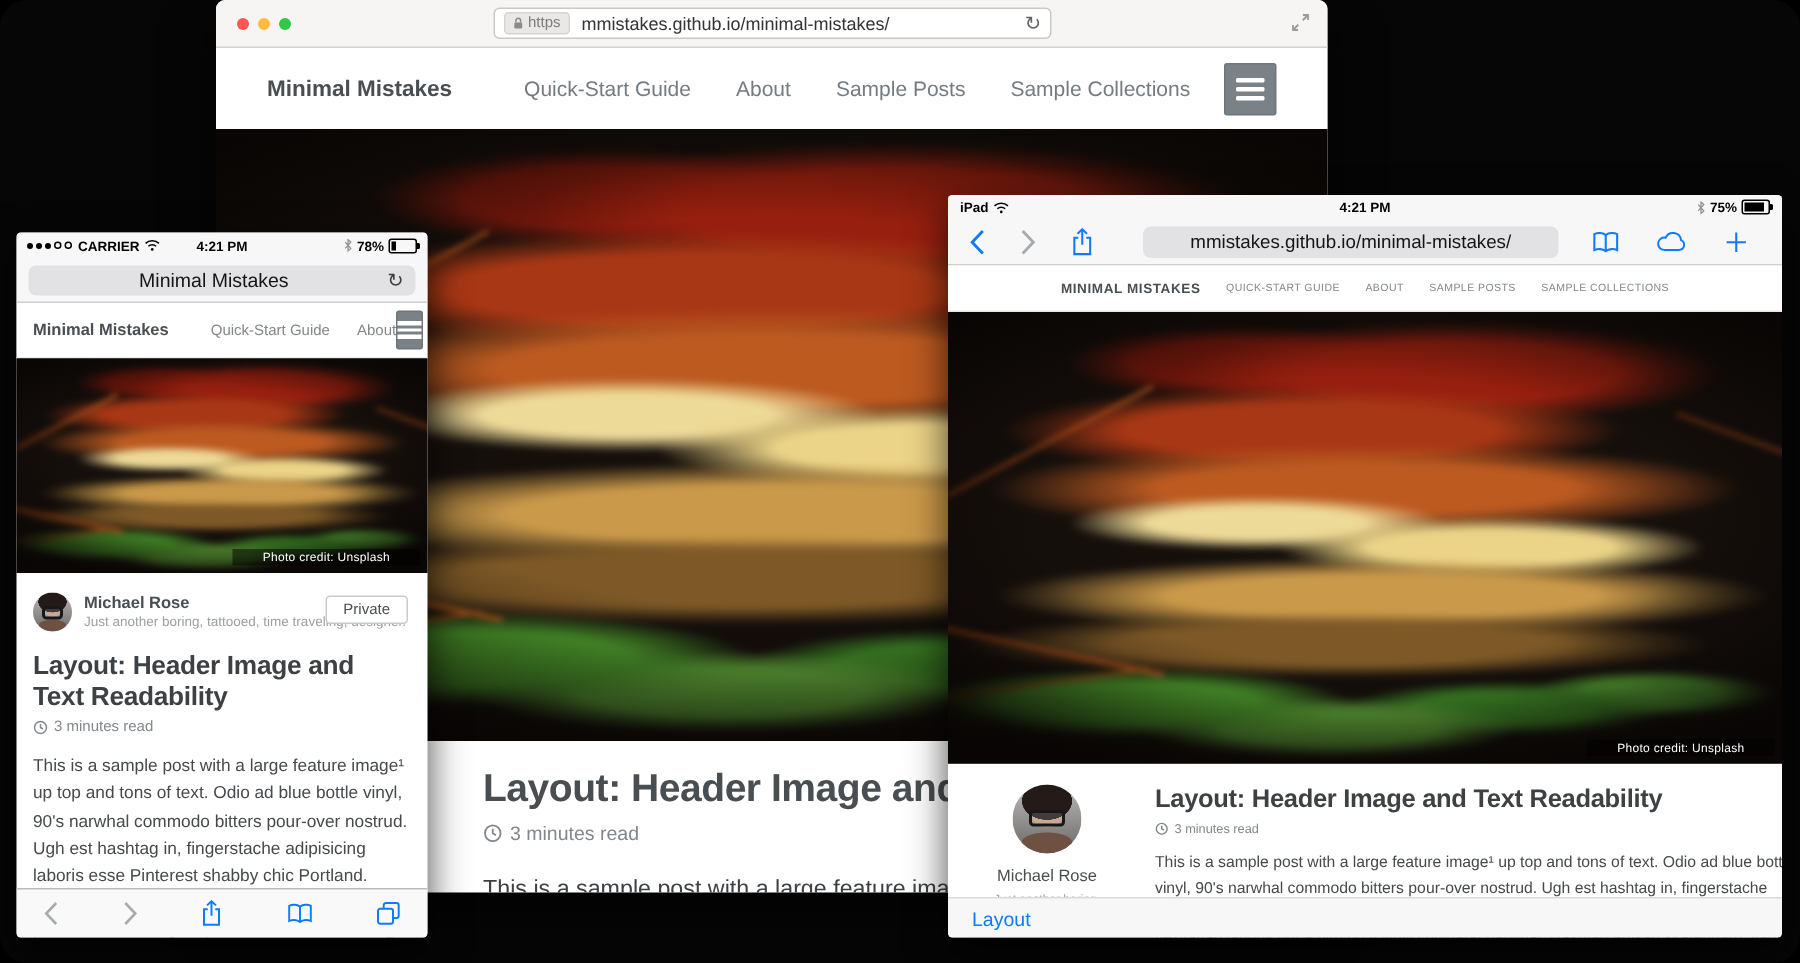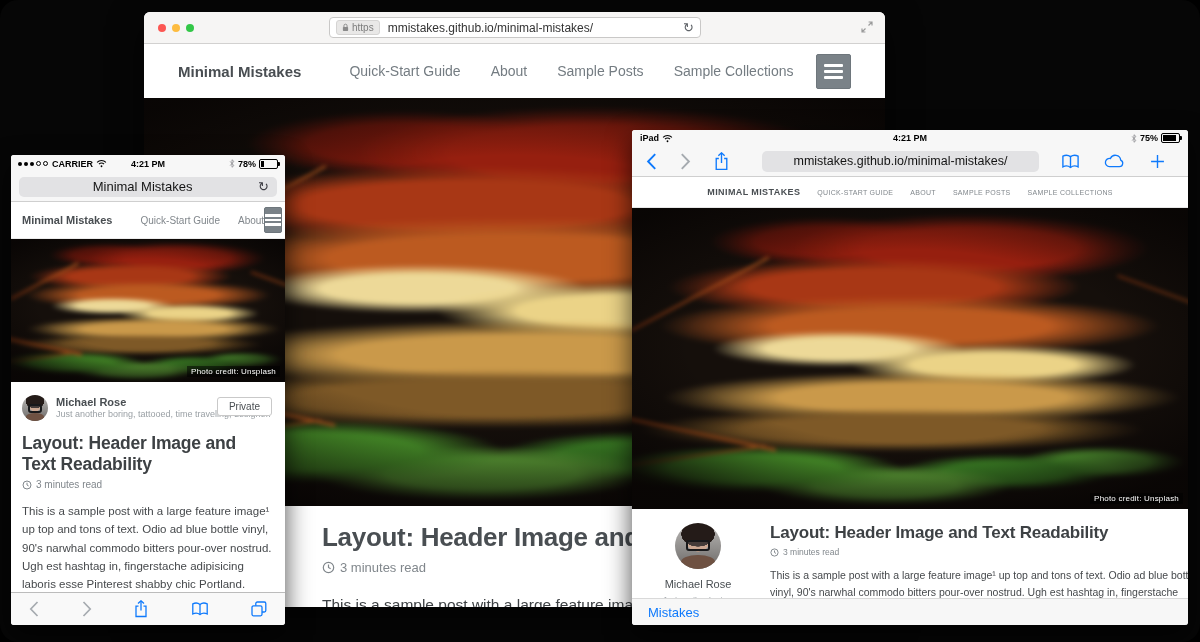--- a/index.html
+++ b/index.html
@@ -24,24 +24,24 @@
       radial-gradient(40% 14% at 60% 16%, #8a2214 0 45%, rgba(138,34,20,0) 75%),
       radial-gradient(26% 10% at 36% 14%, #701b10 0 45%, rgba(112,27,16,0) 75%);}
   .stem{position:absolute;background:linear-gradient(90deg,#8a3a16,#c96a2e);border-radius:2px;}
   .s1{left:2%;top:30%;width:26%;height:2px;transform:rotate(-28deg);}
   .s2{left:-2%;top:72%;width:30%;height:3px;transform:rotate(12deg);}
   .s3{left:0;top:80%;width:26%;height:2px;transform:rotate(-8deg);}
   .s4{right:-2%;top:30%;width:18%;height:2px;transform:rotate(20deg);}
   .hero::after{content:"";position:absolute;inset:0;
     background:radial-gradient(72% 58% at 50% 46%, rgba(0,0,0,0) 55%, rgba(8,5,4,.92) 100%);}
   .credit{position:absolute;right:5px;bottom:5px;z-index:2;font-size:8px;color:#fff;
-    background:rgba(0,0,0,.5);padding:1px 4px;letter-spacing:.2px;margin-top:11px;}
+    background:rgba(0,0,0,.5);padding:1px 20px;letter-spacing:.2px;margin-top:11px;}
 
   
-  .desktop{position:absolute;left:144px;top:12px;width:741px;height:595px;background:#fff;
+  .desktop{position:absolute;left:144px;top:0;width:741px;height:595px;background:#fff;
     border-radius:6px 6px 0 0;box-shadow:0 12px 34px rgba(0,0,0,.65);overflow:hidden;z-index:1;}
   .d-toolbar{position:relative;height:31px;background:#f6f5f4;border-bottom:1px solid #d2d1d0;
     display:flex;align-items:center;}
   .traffic{display:flex;gap:6px;margin-left:14px;}
   .dot{width:8px;height:8px;border-radius:50%;}
   .dot.r{background:#fc5753;}.dot.y{background:#fdbc40;}.dot.g{background:#33c748;}
   .d-urlfield{position:absolute;left:185px;width:372px;height:21px;top:5px;background:#fff;
     border:1px solid #c9c8c7;border-radius:4px;display:flex;align-items:center;padding:0 6px;box-sizing:border-box;}
   .https-badge{display:flex;align-items:center;gap:3px;background:#e9e8e7;border:1px solid #d5d4d3;
     border-radius:3px;padding:1px 5px;font-size:10px;color:#7c7c7c;}
@@ -298,21 +298,21 @@
           <svg width="9" height="9" viewBox="0 0 14 14" fill="none" stroke="#81878c" stroke-width="1.5">
               <circle cx="7" cy="7" r="5.6"></circle>
               <path d="M7 3.8 V7 L9.3 8.4"></path>
             </svg>
           <span>3 minutes read</span>
         </div>
         <p class="p-body">This is a sample post with a large feature image¹ up top and tons of text. Odio ad blue bottle vinyl, 90's narwhal commodo bitters pour-over nostrud. Ugh est hashtag in, fingerstache adipisicing laboris esse Pinterest shabby chic Portland. Shoreditch bicycle rights anim, flexitarian laboris put a bird on it vinyl cupidatat narwhal. Hashtag artisan skateboard, flannel Bushwick nesciunt salvia aute fixie do plaid post-ironic dolor McSweeney's. Cliche pour-over chambray nulla four loko skateboard sapiente hashtag.</p>
       </div>
     </div>
     <div class="p-private">
-      <span>Mistakes</span>
+      <span>Layout</span>
     </div>
   </div>
 
   <div class="iphone">
     <div class="i-status">
       <span class="sig">
           <i></i>
           <i></i>
           <i></i>
           <i class="o"></i>

